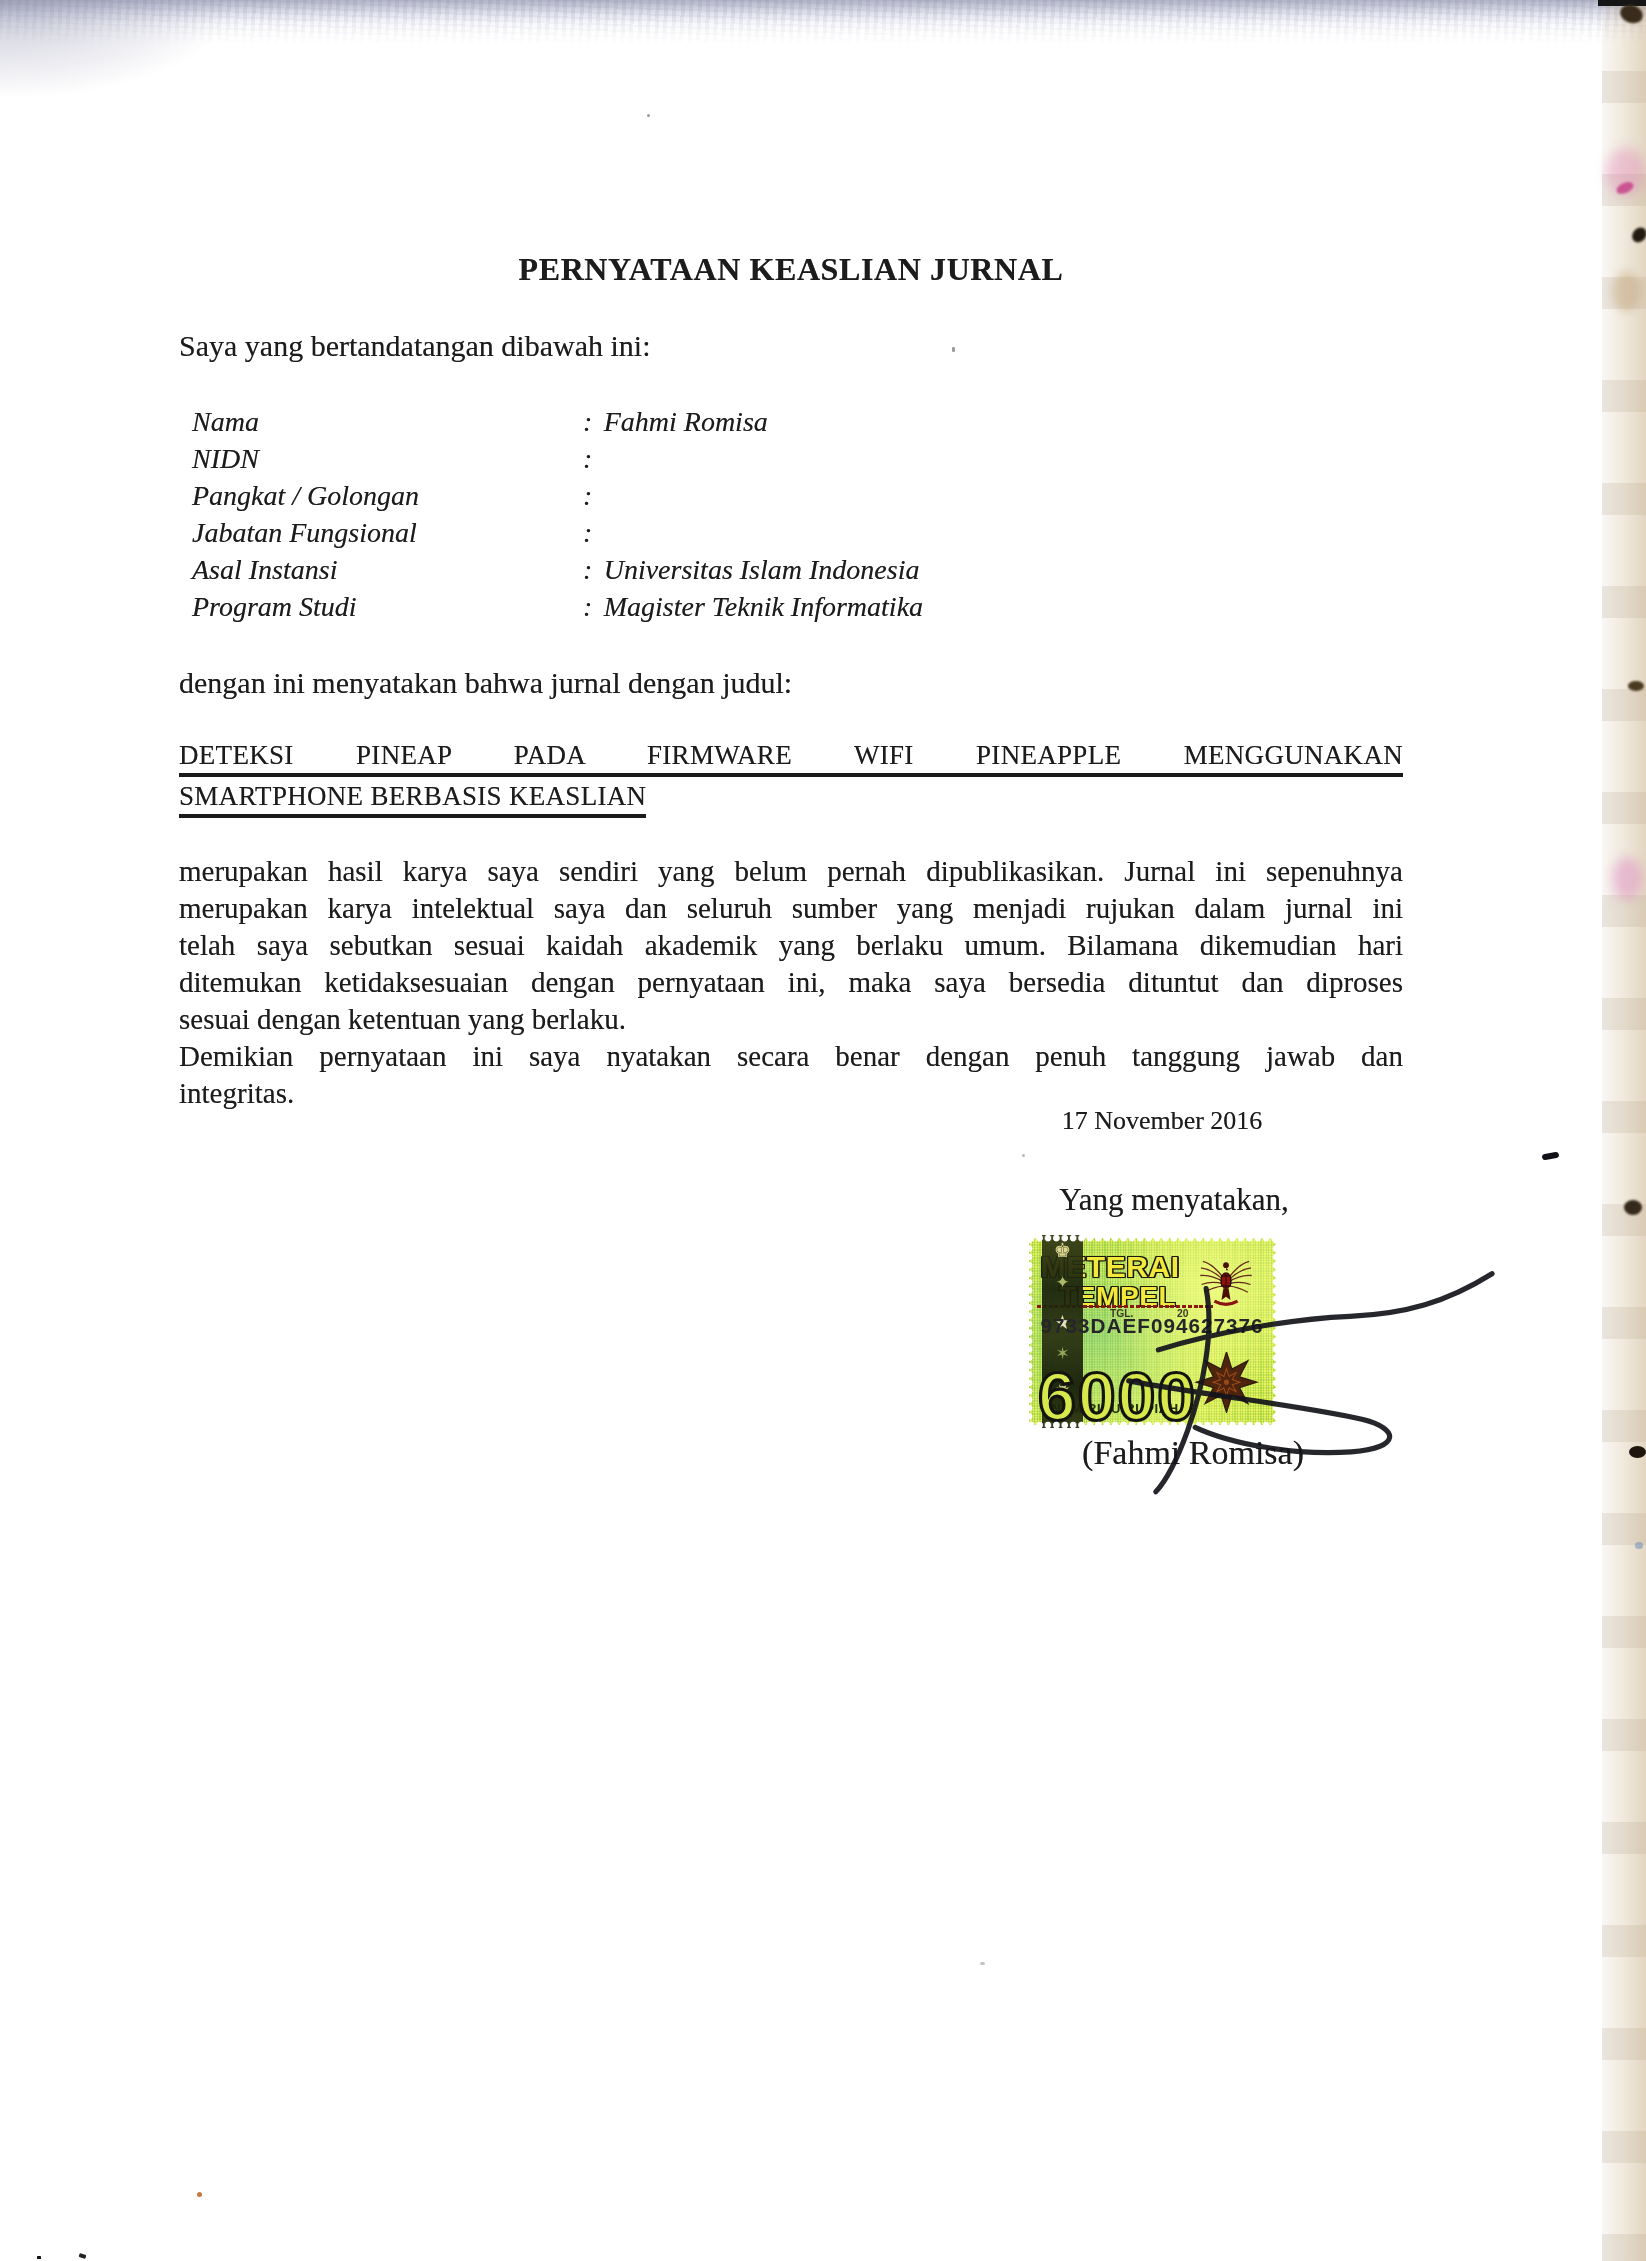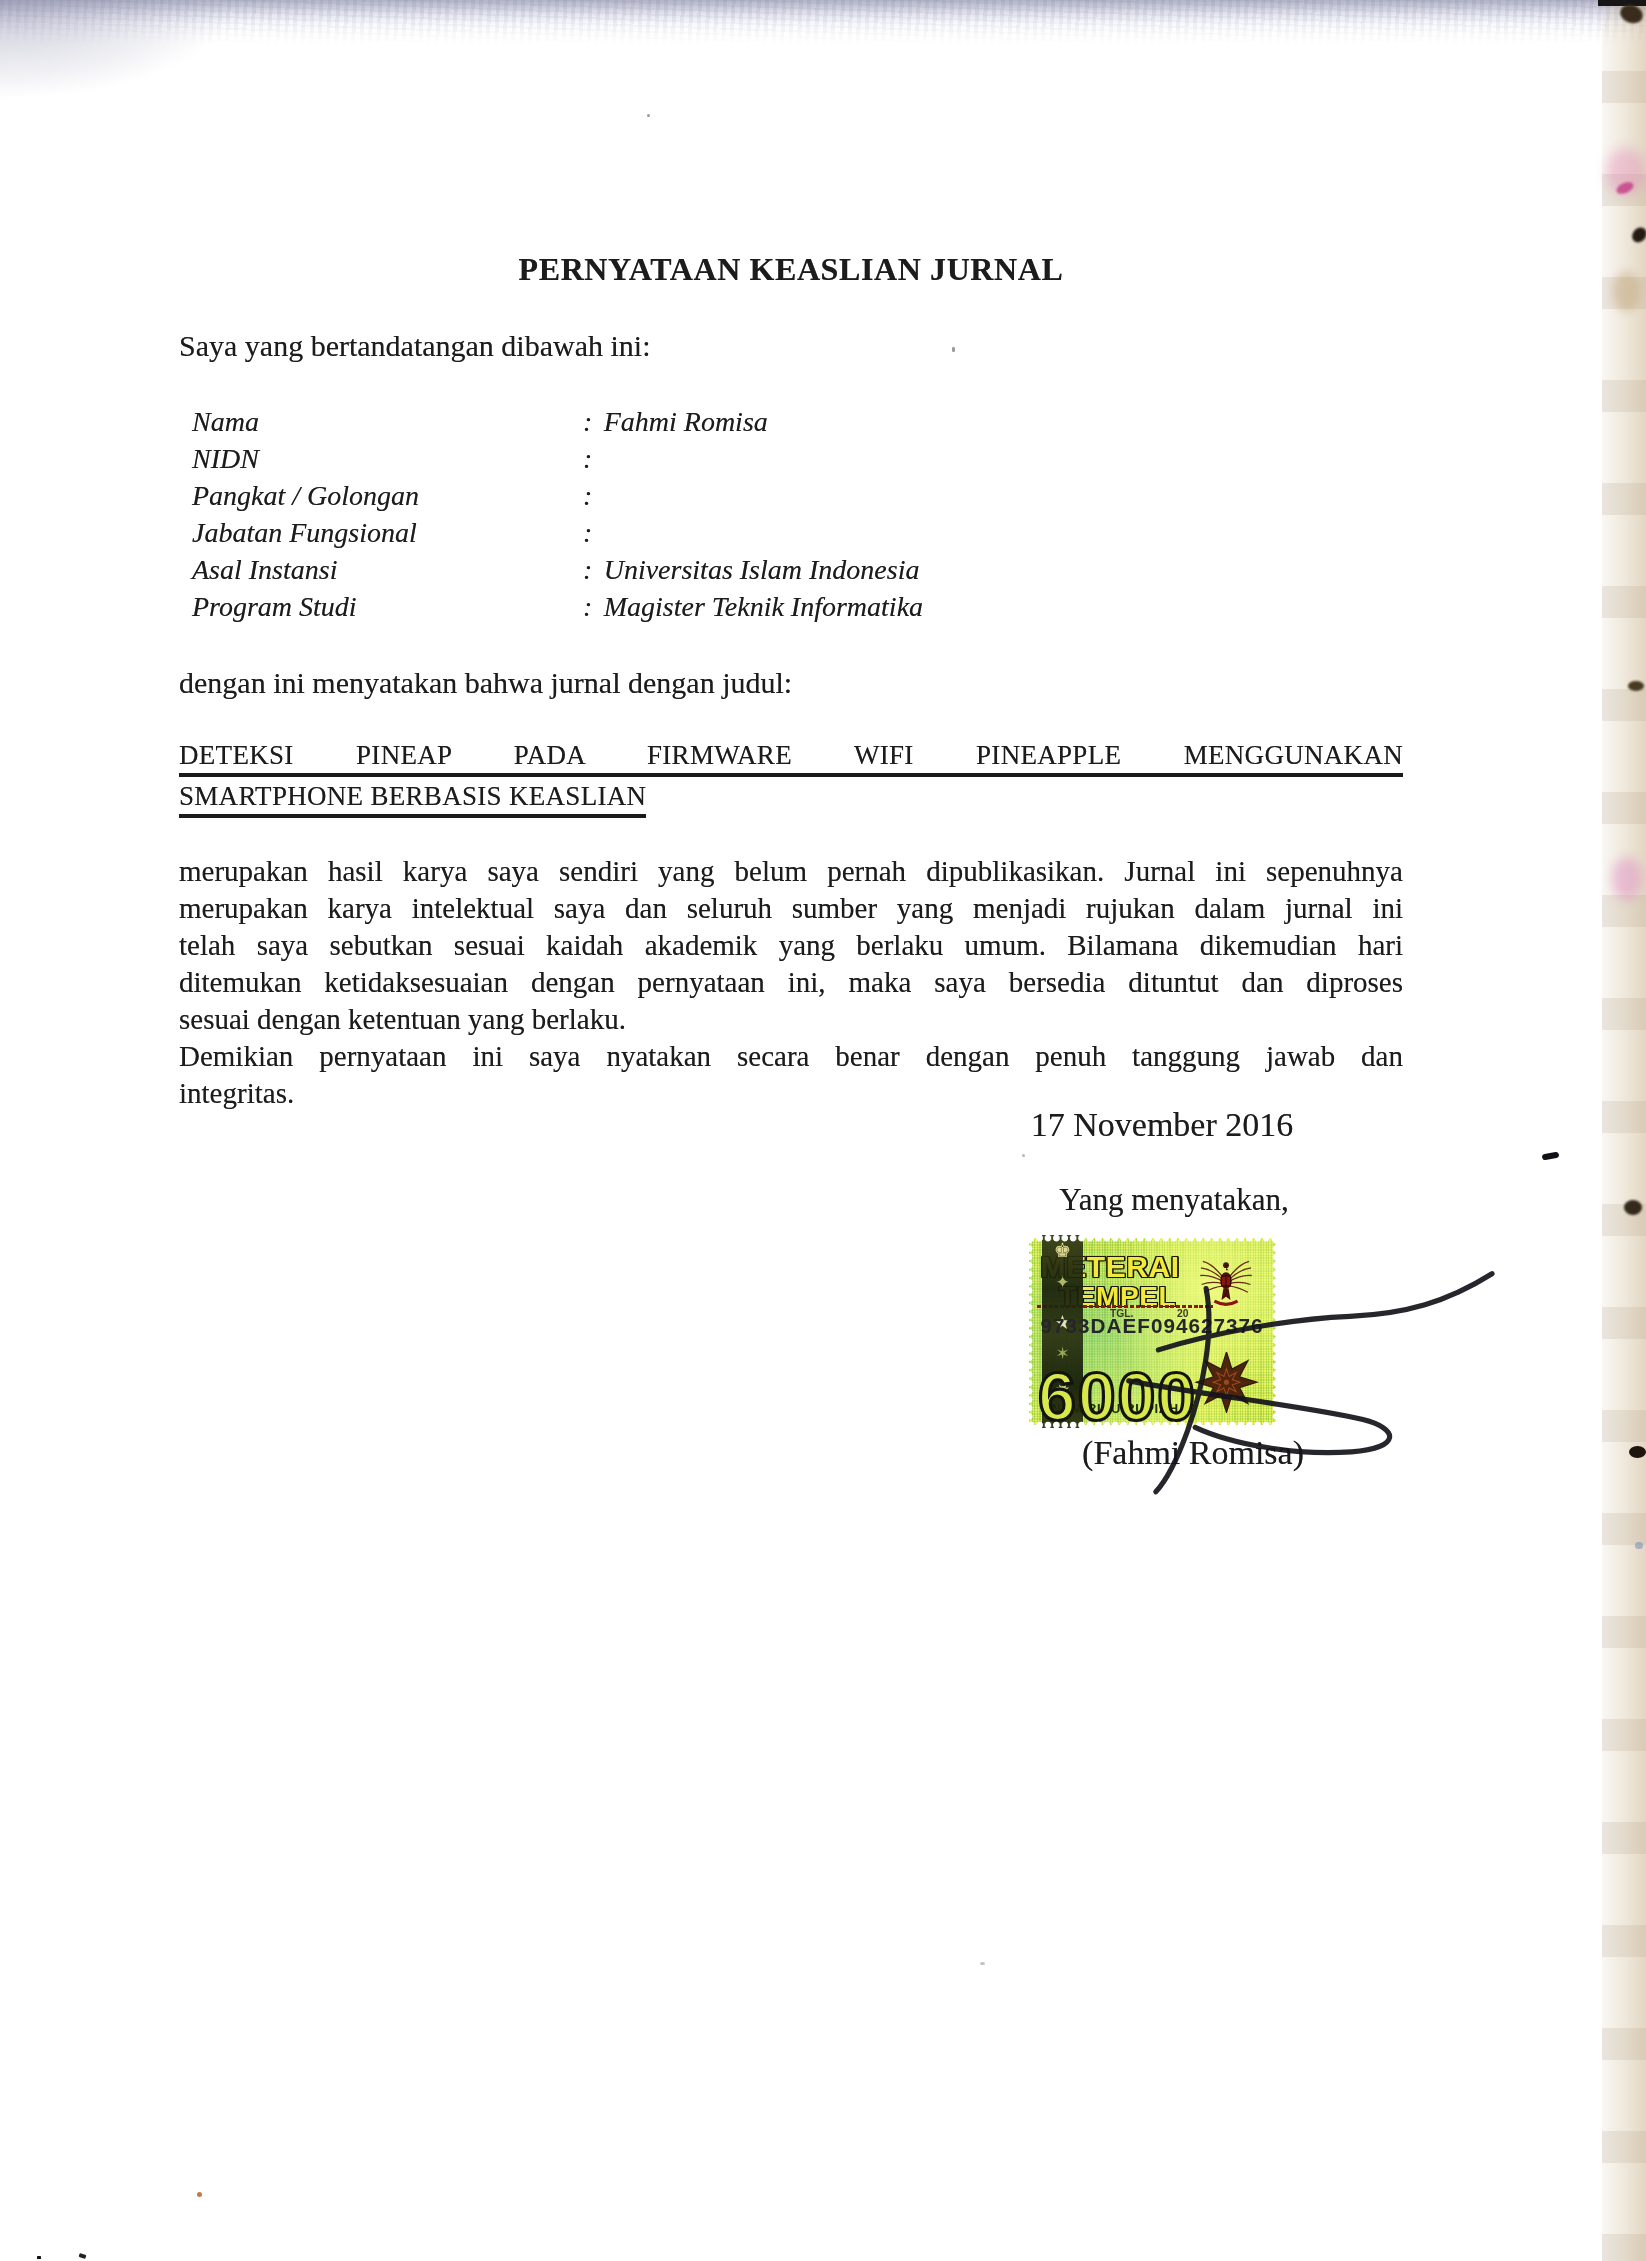--- a/index.html
+++ b/index.html
@@ -32,21 +32,21 @@
   .flabel{width:391px;}
   .fsep{width:20.7px;}
   .intro{left:179px;top:666px;font-size:30px;}
   .jt{position:absolute;left:179px;width:1224px;font-size:27px;line-height:36px;letter-spacing:0.3px;}
   .jt1{top:737px;text-align:justify;text-align-last:justify;border-bottom:4.5px solid #1a1a1a;}
   .jt2{top:778px;}
   .jt2 span{display:inline-block;border-bottom:4.5px solid #1a1a1a;}
   .bodyblock{position:absolute;left:179px;top:853px;width:1224px;font-size:29px;line-height:37px;}
   .jline{text-align:justify;text-align-last:justify;}
   .lline{text-align:left;}
-  .date{left:1007px;top:1106px;width:310px;text-align:center;font-size:34px;}
+  .date{left:1007px;top:1106px;width:310px;text-align:center;font-size:26px;}
   .attest{left:1045px;top:1182px;width:258px;text-align:center;font-size:31px;}
   .signer{left:1020px;top:1434px;width:284px;text-align:right;font-size:34px;}
 
   
   .stamp{position:absolute;left:1029px;top:1238px;width:247px;height:187px;
     font-family:"Liberation Sans", sans-serif;
     background-color:#dcec3e;
     background-image:
       radial-gradient(circle at 74% 28%,rgba(238,252,130,.95),rgba(238,252,130,0) 48%),
       radial-gradient(circle at 28% 52%,rgba(85,195,150,.42),rgba(85,195,150,0) 55%),

